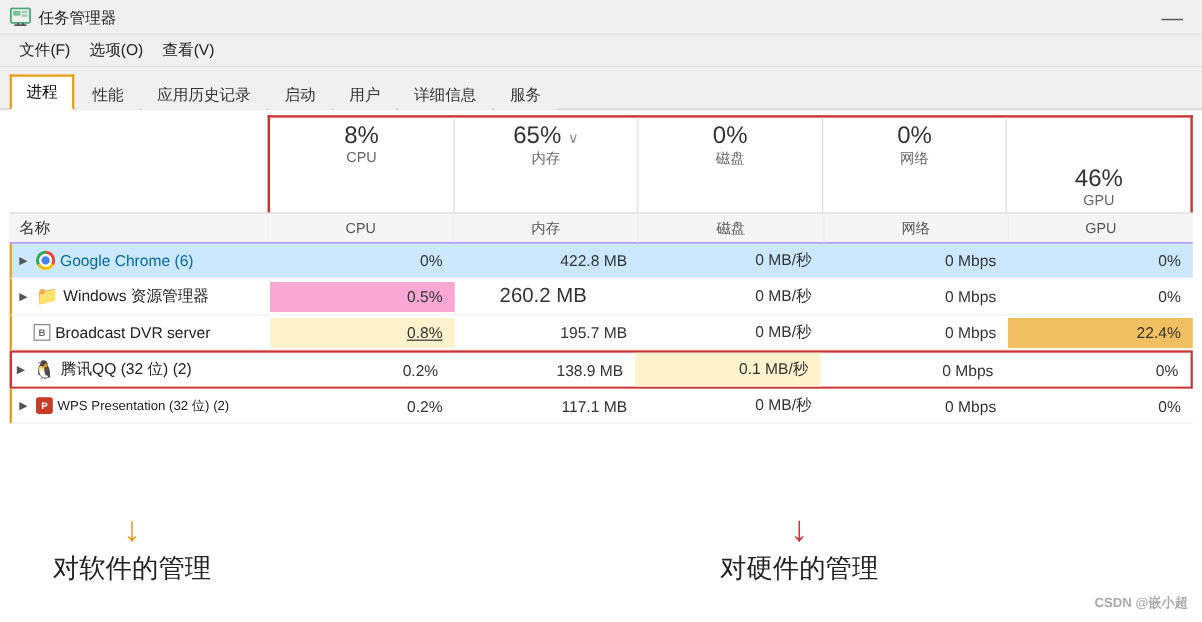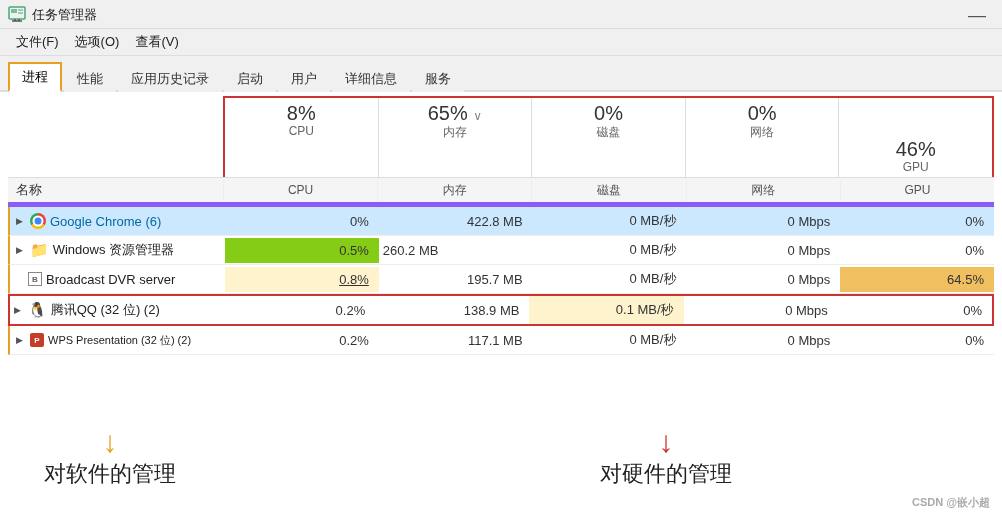--- a/index.html
+++ b/index.html
@@ -174,21 +174,21 @@
         <span style="font-size:20px; color:#333; display:block; line-height:1.1;">0%</span>
         <span style="font-size:12px; color:#666; display:block;">网络</span>
       </div>
       <div style="flex:1; text-align:center; padding: 4px 4px 3px 4px; margin-top: 36px;">
         <span style="font-size:20px; color:#333; display:block; line-height:1.1;">46%</span>
         <span style="font-size:12px; color:#666; display:block;">GPU</span>
       </div>
     </div>
   </div>
 
-  <div style="display:flex; align-items:center; border-bottom:5px solid #8b5cf6; background:#f5f5f5; border-top: 1px solid #ddd;">
+  <div style="display:flex; align-items:center; border-bottom:1px solid #8b5cf6; background:#f5f5f5; border-top: 1px solid #ddd;">
     <div style="width:215px; flex-shrink:0; padding:3px 8px; font-size:13px; color:#333;">名称</div>
     <div style="flex:1; text-align:center; padding:3px 4px; font-size:12px; color:#555; border-left:1px solid #eee;">CPU</div>
     <div style="flex:1; text-align:center; padding:3px 4px; font-size:12px; color:#555; border-left:1px solid #eee;">内存</div>
     <div style="flex:1; text-align:center; padding:3px 4px; font-size:12px; color:#555; border-left:1px solid #eee;">磁盘</div>
     <div style="flex:1; text-align:center; padding:3px 4px; font-size:12px; color:#555; border-left:1px solid #eee;">网络</div>
     <div style="flex:1; text-align:center; padding:3px 4px; font-size:12px; color:#555; border-left:1px solid #eee;">GPU</div>
   </div>
 
   <div style="display:flex; align-items:center; border-bottom:1px solid #eee; background:#cce8ff; border-left: 2px solid #e8a020;">
     <div style="width:215px; flex-shrink:0; display:flex; align-items:center; gap:4px; padding:5px 4px 5px 6px;">
@@ -202,37 +202,37 @@
     <div style="flex:1; text-align:right; padding:5px 10px 5px 4px; font-size:13px; color:#333;">0 Mbps</div>
     <div style="flex:1; text-align:right; padding:5px 10px 5px 4px; font-size:13px; color:#333;">0%</div>
   </div>
 
   <div style="display:flex; align-items:center; border-bottom:1px solid #eee; background:#fff; border-left: 2px solid #e8a020;">
     <div style="width:215px; flex-shrink:0; display:flex; align-items:center; gap:4px; padding:5px 4px 5px 6px;">
       <span style="font-size:9px; color:#555; width:10px;">▶</span>
       <span style="font-size:15px; color:#e8a020;">📁</span>
       <span style="font-size:13px; color:#222;">Windows 资源管理器</span>
     </div>
-    <div style="flex:1; text-align:right; padding:5px 10px 5px 4px; font-size:13px; color:#333; background:#84cc16;">0.5%</div>
-    <div style="flex:1; text-align:left; padding:5px 10px 5px 4px; font-size:13px; color:#333;">260.2 MB</div>
+    <div style="flex:1; text-align:right; padding:5px 10px 5px 4px; font-size:13px; color:#333; background:#f9a8d4;">0.5%</div>
+    <div style="flex:1; text-align:center; padding:5px 10px 5px 4px; font-size:17px; color:#333;">260.2 MB</div>
     <div style="flex:1; text-align:right; padding:5px 10px 5px 4px; font-size:13px; color:#333;">0 MB/秒</div>
     <div style="flex:1; text-align:right; padding:5px 10px 5px 4px; font-size:13px; color:#333;">0 Mbps</div>
     <div style="flex:1; text-align:right; padding:5px 10px 5px 4px; font-size:13px; color:#333;">0%</div>
   </div>
 
   <div style="display:flex; align-items:center; border-bottom:1px solid #eee; background:#fff; border-left: 2px solid #e8a020;">
     <div style="width:215px; flex-shrink:0; display:flex; align-items:center; gap:4px; padding:5px 4px 5px 18px;">
       <span style="display:inline-flex;align-items:center;justify-content:center;width:14px;height:14px;border:1.5px solid #888;font-size:8px;font-weight:bold;color:#666;">B</span>
       <span style="font-size:13px; color:#222;">Broadcast DVR server</span>
     </div>
     <div style="flex:1; text-align:right; padding:5px 10px 5px 4px; font-size:13px; color:#333; background:#fef3cd;text-decoration:underline;">0.8%</div>
     <div style="flex:1; text-align:right; padding:5px 10px 5px 4px; font-size:13px; color:#333;">195.7 MB</div>
     <div style="flex:1; text-align:right; padding:5px 10px 5px 4px; font-size:13px; color:#333;">0 MB/秒</div>
     <div style="flex:1; text-align:right; padding:5px 10px 5px 4px; font-size:13px; color:#333;">0 Mbps</div>
-    <div style="flex:1; text-align:right; padding:5px 10px 5px 4px; font-size:13px; color:#333; background:#f0c060;">64.5%</div>
+    <div style="flex:1; text-align:right; padding:5px 10px 5px 4px; font-size:13px; color:#333; background:#f0c060;">22.4%</div>
   </div>
 
   <div style="border: 2px solid #cc3333; margin: 0;">
     <div style="display:flex; align-items:center; background:#fff;">
       <div style="width:211px; flex-shrink:0; display:flex; align-items:center; gap:4px; padding:5px 4px 5px 4px;">
         <span style="font-size:9px; color:#555; width:10px;">▶</span>
         <span style="font-size:15px; color:#1a8fe8;">🐧</span>
         <span style="font-size:13px; color:#222;">腾讯QQ (32 位) (2)</span>
       </div>
       <div style="flex:1; text-align:right; padding:5px 10px 5px 4px; font-size:13px; color:#333;">0.2%</div>

